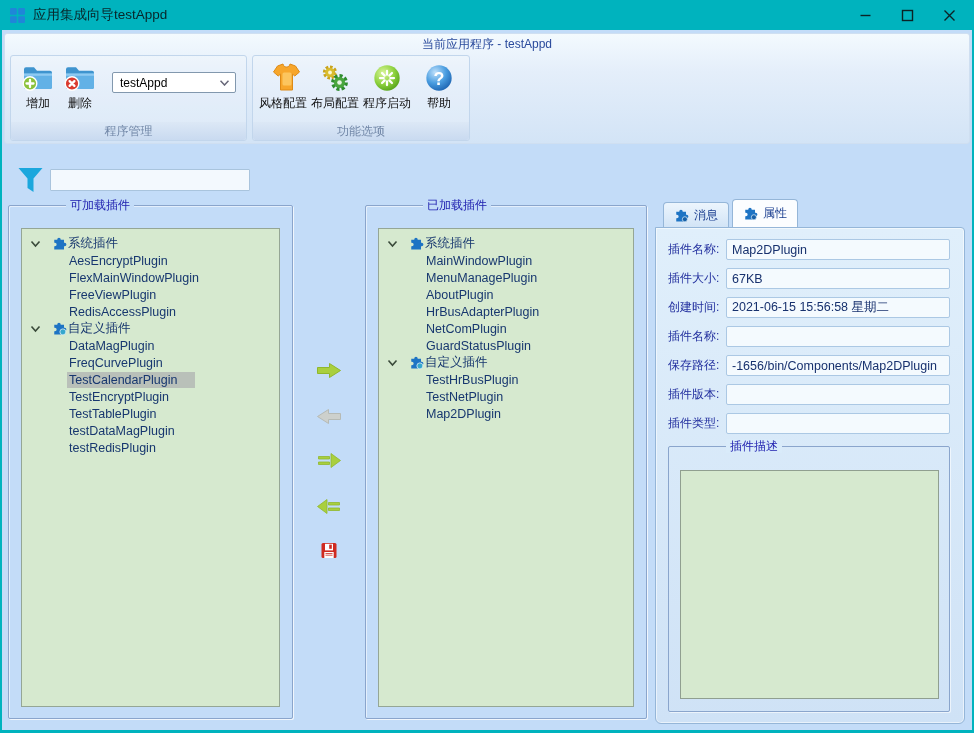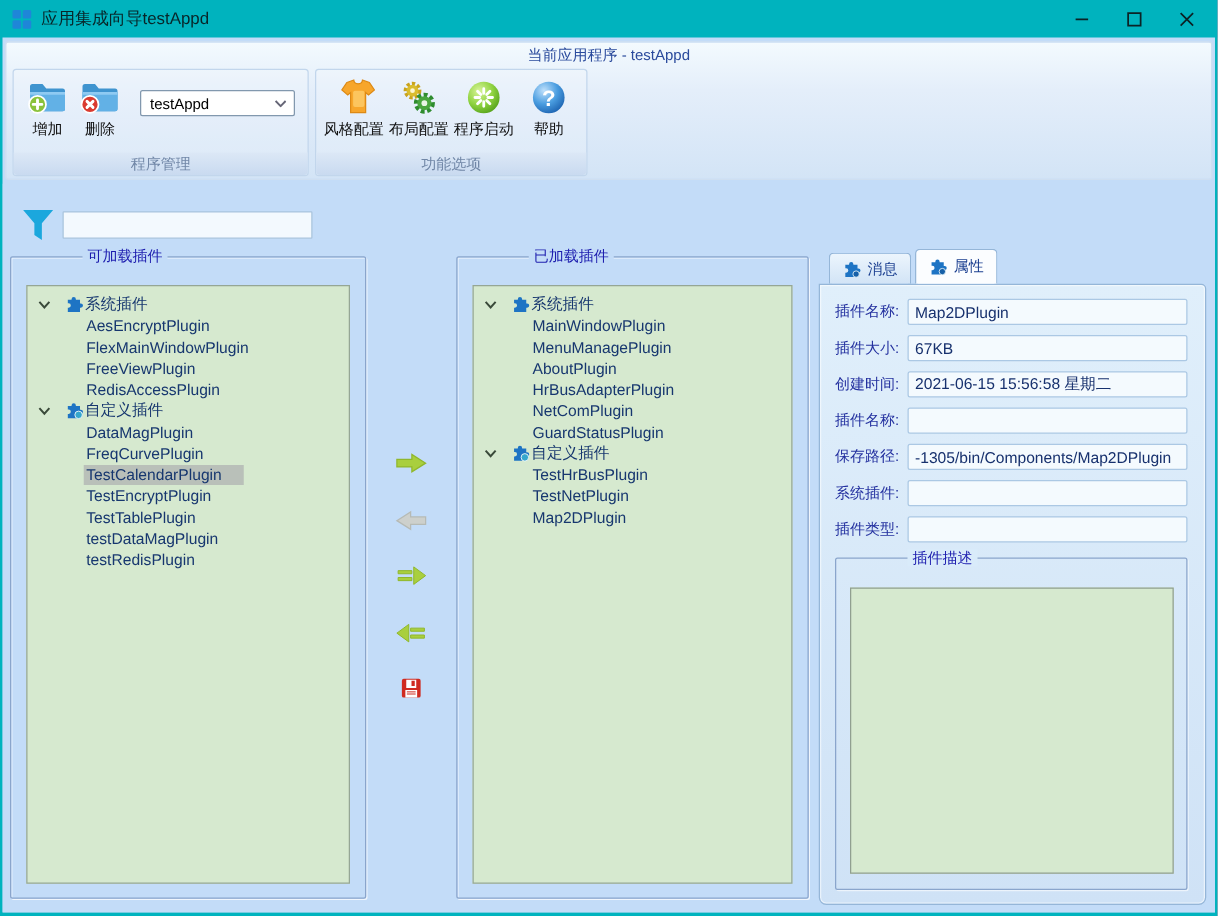--- a/index.html
+++ b/index.html
@@ -415,24 +415,24 @@
               <div class="frow">
                 <span class="flabel">创建时间:</span>
                 <div class="finput">2021-06-15 15:56:58 星期二</div>
               </div>
               <div class="frow">
                 <span class="flabel">插件名称:</span>
                 <div class="finput"></div>
               </div>
               <div class="frow">
                 <span class="flabel">保存路径:</span>
-                <div class="finput">-1305/bin/Components/Map2DPlugin</div>
-              </div>
-              <div class="frow">
-                <span class="flabel">系统插件:</span>
+                <div class="finput">-1656/bin/Components/Map2DPlugin</div>
+              </div>
+              <div class="frow">
+                <span class="flabel">插件版本:</span>
                 <div class="finput"></div>
               </div>
               <div class="frow">
                 <span class="flabel">插件类型:</span>
                 <div class="finput"></div>
               </div>
             </div>
           <div class="groupbox gb-desc">
             <span class="gb-label">插件描述</span>
             <textarea class="desc-area" style=""></textarea>

